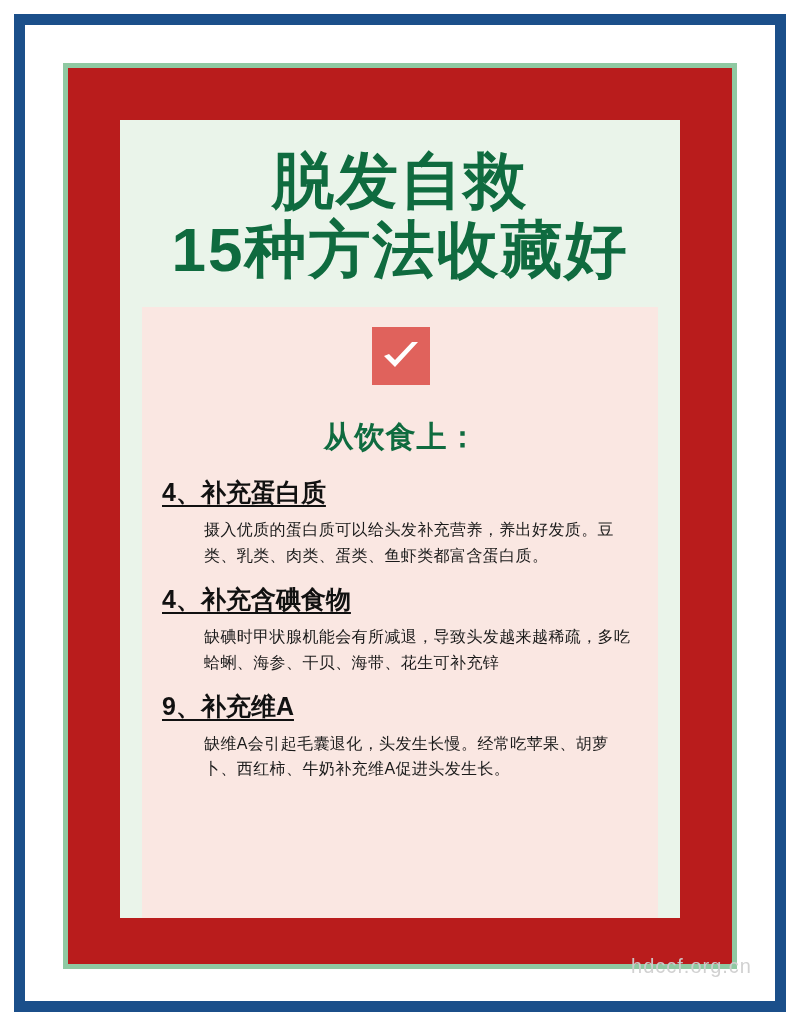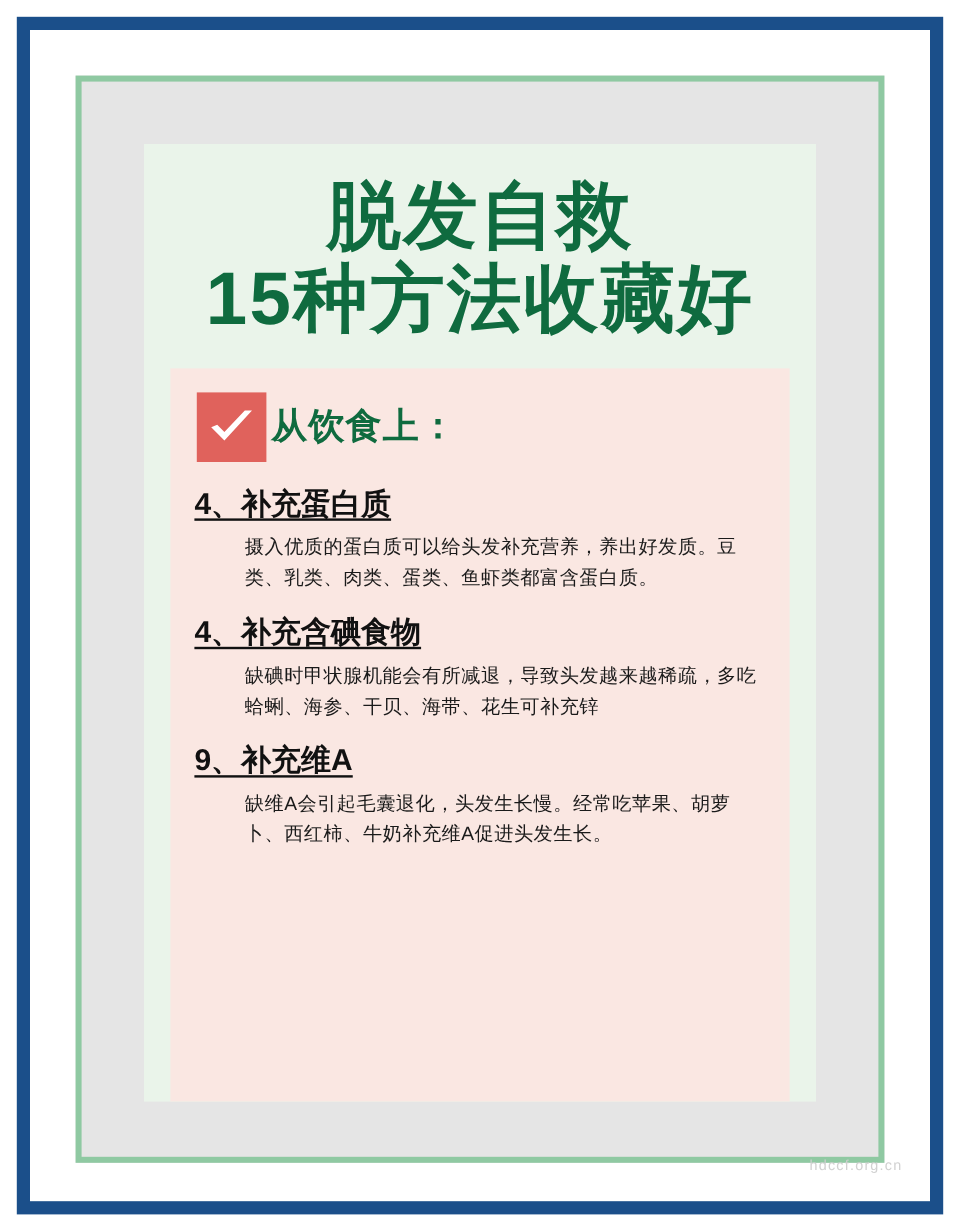--- a/index.html
+++ b/index.html
@@ -29,21 +29,21 @@
     background: #ffffff;
   }
   
   .frame-green {
     position: absolute;
     left: 38px;
     top: 38px;
     right: 38px;
     bottom: 32px;
     border: 5px solid #8fc9a2;
-    background: #e5e5e5;
+    background: #b91c1c;
   }
   
   .card {
     position: absolute;
     left: 52px;
     top: 52px;
     right: 52px;
     bottom: 46px;
     background: #eaf4ea;
     overflow: hidden;
@@ -63,22 +63,23 @@
 
   .body-area {
     margin: 14px 22px 0 22px;
     background: #fae7e2;
     padding: 16px 20px 22px 20px;
     min-height: 620px;
   }
   .section-head {
     display: flex;
     align-items: center;
-    gap: 4px;
+    gap: 32px;
     margin: 4px 0 18px 2px;
+    flex-direction: column;
   }
   .check-box {
     width: 58px;
     height: 58px;
     background: #e0625c;
     display: flex;
     align-items: center;
     justify-content: center;
     flex: 0 0 auto;
   }
@@ -105,21 +106,21 @@
     line-height: 1.62;
     margin-left: 42px;
     margin-right: 6px;
     letter-spacing: 0.4px;
   }
   .watermark {
     position: absolute;
     right: 48px;
     bottom: 42px;
     color: #cfcfcf;
-    font-size: 12px;
+    font-size: 20px;
     letter-spacing: 1px;
     opacity: 0.95;
   }
 </style>
 </head>
 <body>
 
 <div id="poster">
   <div class="frame-blue">
     <div class="frame-green">

